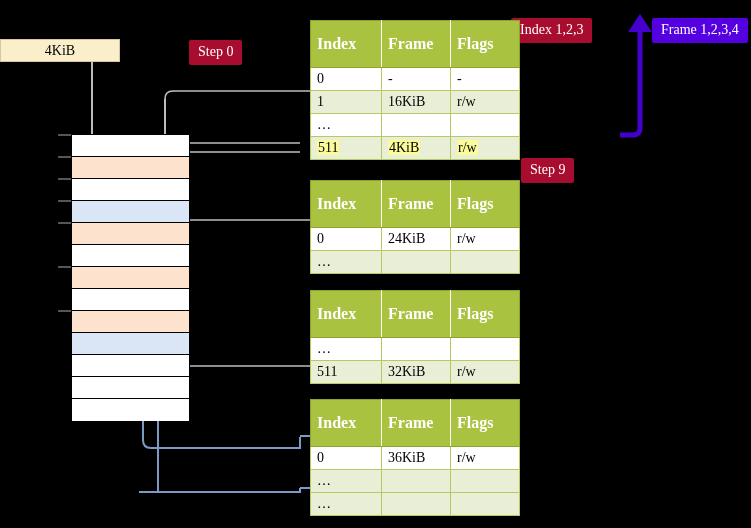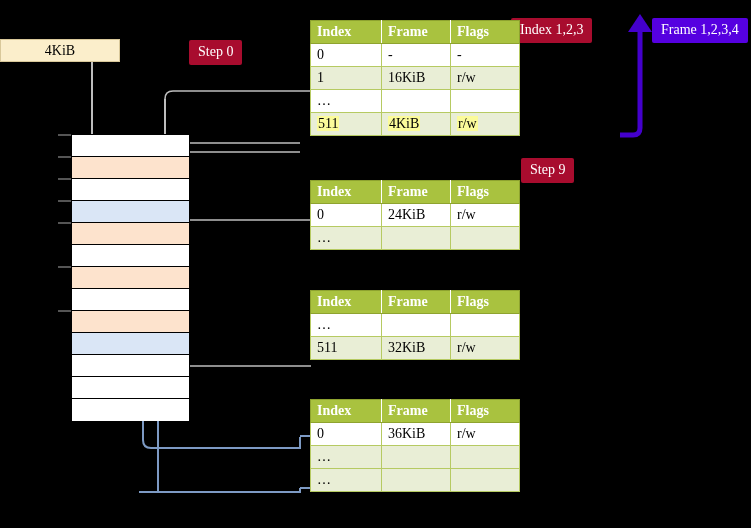--- a/index.html
+++ b/index.html
@@ -77,24 +77,24 @@
     border: 1px solid #8ea32f;
     background: #ffffff;
     font-size: 14px;
     table-layout: fixed;
   }
   .ptable th {
     background: #a9c23f;
     color: #ffffff;
     font-weight: bold;
     text-align: left;
-    padding: 3px 6px;
+    padding: 14px 6px;
     border-right: 1px solid #ffffff;
     border-bottom: 1px solid #8ea32f;
-    font-size: 14px;
+    font-size: 16px;
     font-family: "Liberation Serif", "DejaVu Serif", serif;
   }
   .ptable th:last-child { border-right: none; }
   .ptable td {
     padding: 3px 6px;
     border: 1px solid #b6ca62;
     color: #000000;
     height: 16px;
     overflow: hidden;
     white-space: nowrap;

